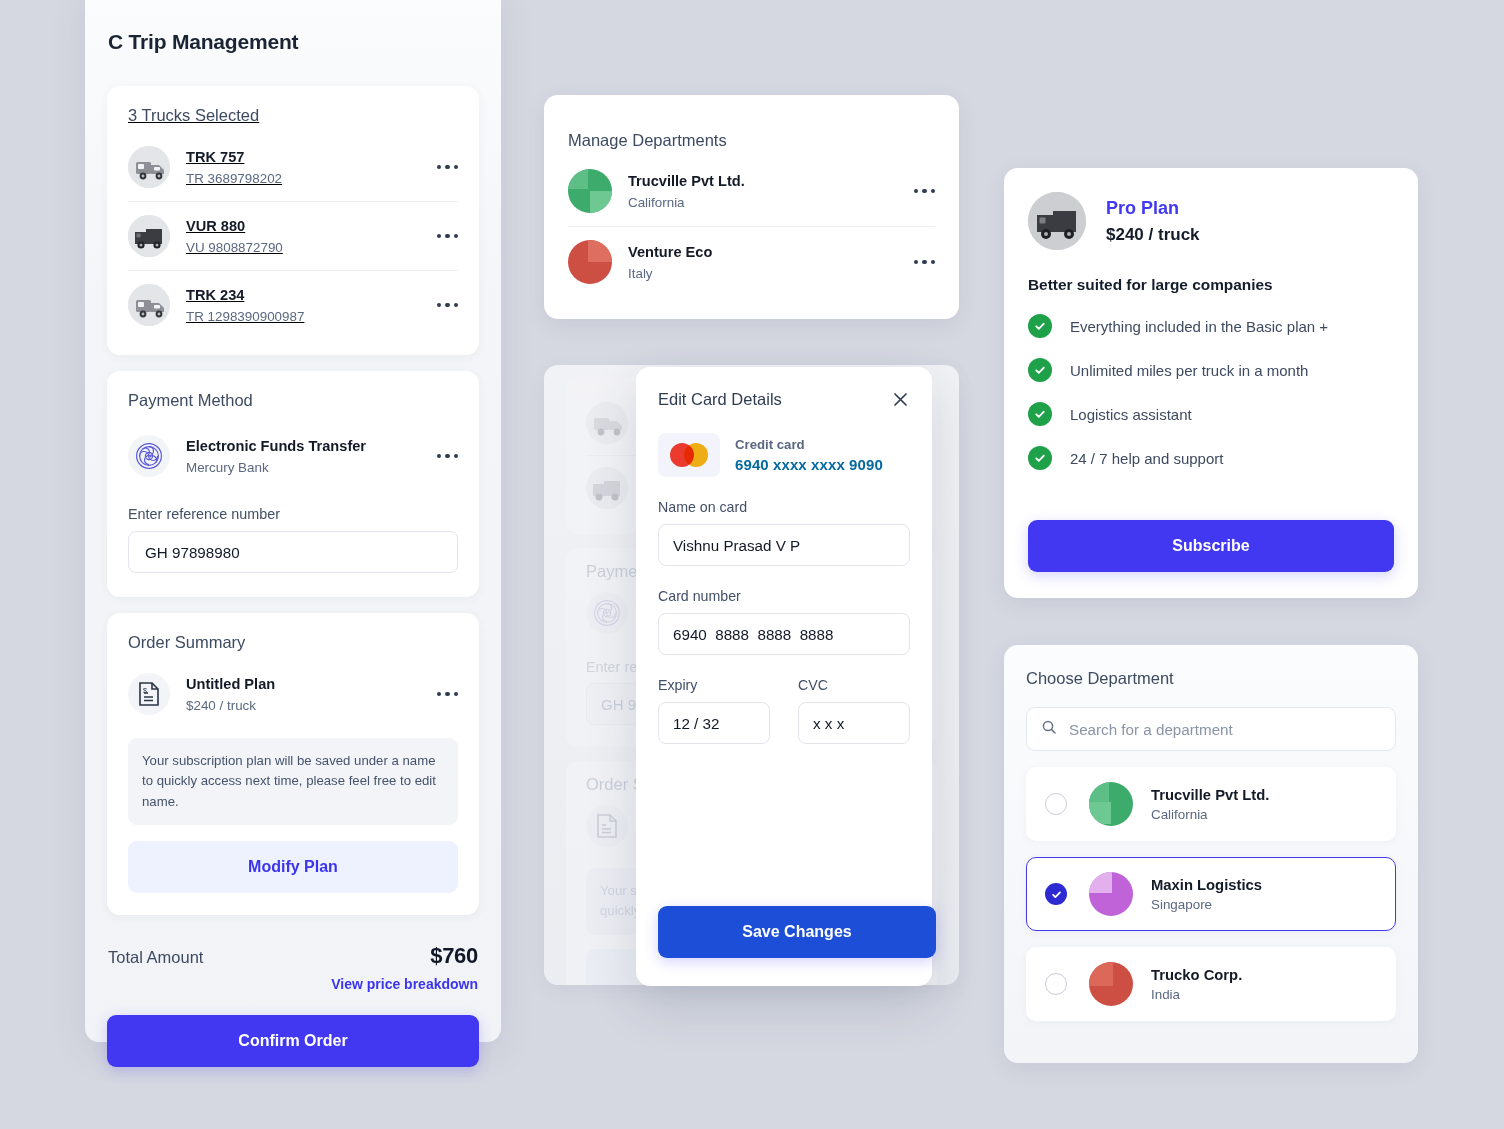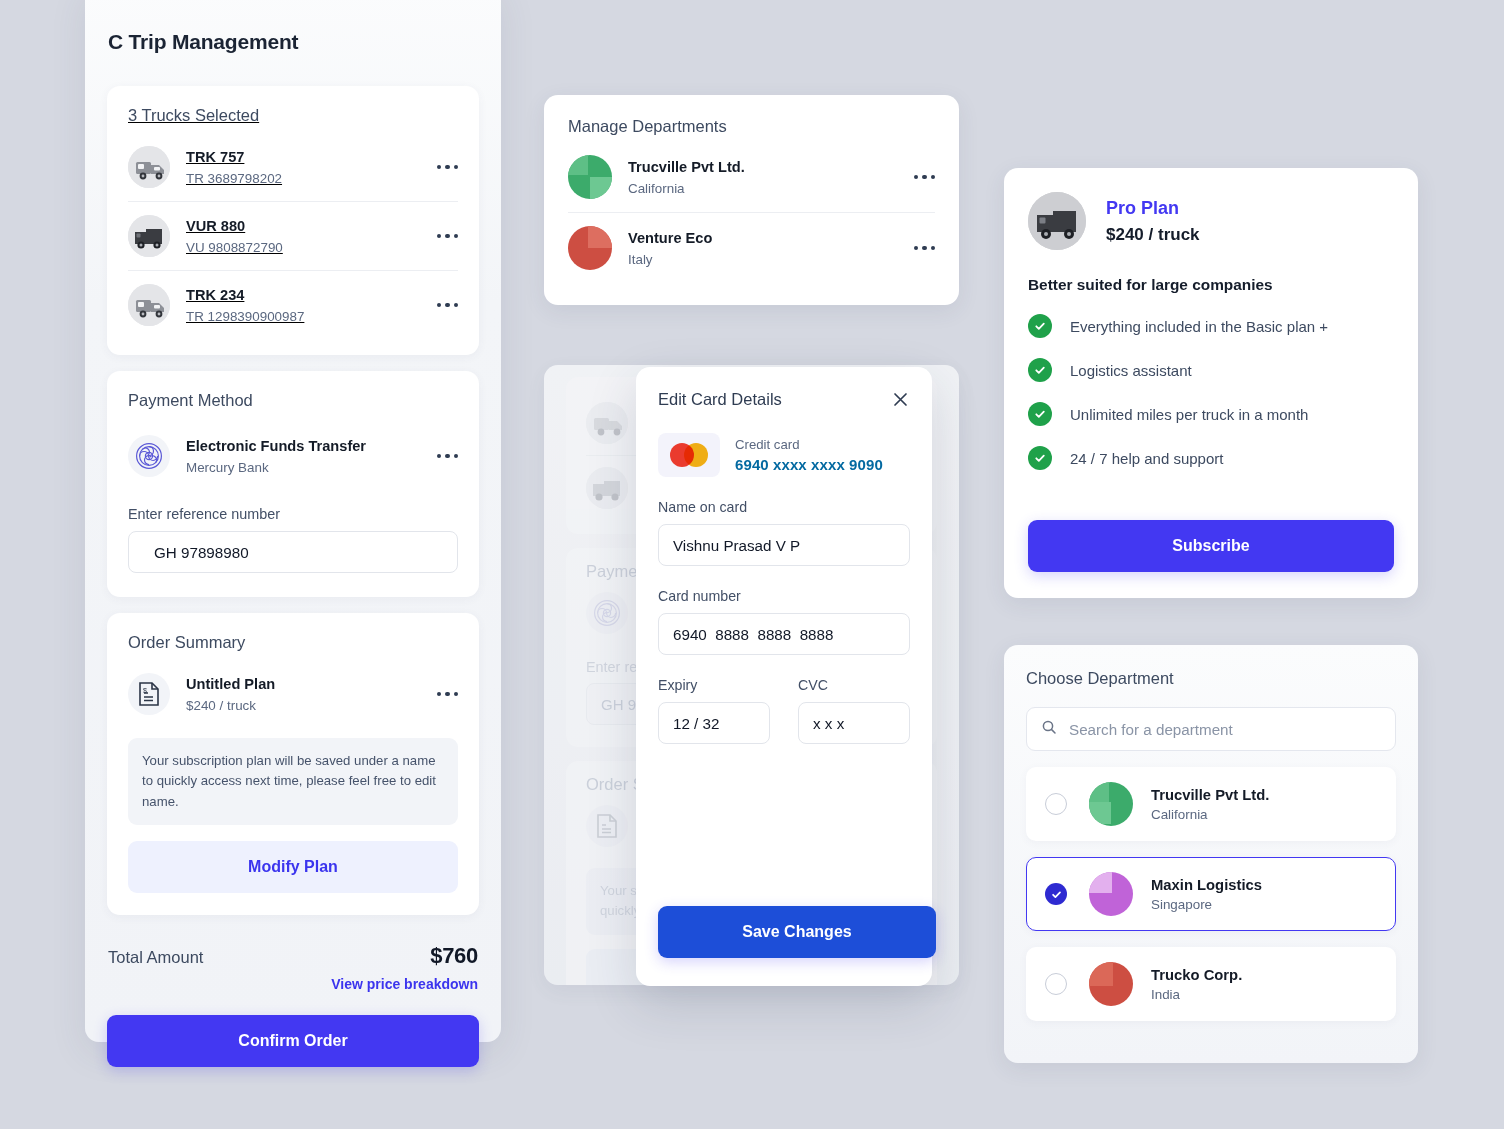--- a/index.html
+++ b/index.html
@@ -52,21 +52,21 @@
   .payment-card { margin-top: 16px; padding: 20px 21px 24px 21px; }
   .payment-card .card-title { margin-bottom: 12px; }
   .icon-circle {
     width:42px;height:42px;border-radius:50%;background:#f2f4f8;
     flex:0 0 42px; display:flex;align-items:center;justify-content:center;
   }
   .field-label { font-size: 14.4px; color:#424f66; margin-top: 16px; }
   .text-input {
     margin-top: 9px; width:100%; height: 42px;
     border: 1px solid #e2e5eb; border-radius: 8px; background:#fff;
-    font-size: 15.2px; color:#111827; padding: 0 25px;
+    font-size: 15.2px; color:#111827; padding: 0 16px;
     font-family: "Liberation Sans", sans-serif;
   }
 
   
   .order-card { margin-top: 16px; padding: 20px 21px 22px 21px; }
   .order-card .card-title { margin-bottom: 8px; }
   .note {
     margin-top: 10px; background:#f2f4f8; border-radius: 9px;
     padding: 13px 14px; font-size: 13.2px; color:#46536b; line-height: 1.55;
   }
@@ -87,21 +87,21 @@
     margin-top: 23px; width:100%; height: 52px;
     background:#4338f2; border:none; border-radius: 9px;
     color:#fff; font-size:16px; font-weight:700; cursor:pointer;
     font-family: "Liberation Sans", sans-serif;
     box-shadow: 0 4px 14px rgba(67,56,242,.22);
   }
 
   
   .depts-card {
     position:absolute; left:544px; top:95px; width:415px;
-    padding: 22px 24px 22px 24px; border-radius: 14px;
+    padding: 36px 24px 22px 24px; border-radius: 14px;
     box-shadow: 0 6px 22px rgba(60,70,100,.09);
   }
   .depts-card .card-title { margin-bottom: 6px; }
   .blob { width:44px;height:44px;border-radius:50%; flex:0 0 44px; position:relative; overflow:hidden; }
   .blob .seg { position:absolute; }
 
   
   .backdrop-card {
     position:absolute; left:544px; top:365px; width:415px; height:620px;
     background: linear-gradient(180deg,#fafbfc 0%, #f2f4f7 100%);
@@ -134,21 +134,21 @@
   .card-chip-row { display:flex; align-items:center; margin-top: 24px; }
   .chip {
     width:62px;height:44px;border-radius:8px;background:#f3f3fb;
     display:flex;align-items:center;justify-content:center;flex:0 0 62px;
   }
   .mc { position:relative; width:38px; height:24px; }
   .mc span { position:absolute; top:0; width:24px;height:24px;border-radius:50%; }
   .mc .l { left:0; background:#ea3b2e; }
   .mc .r { right:0; background:#fbb615; mix-blend-mode: multiply; }
   .chip-texts { margin-left: 15px; }
-  .chip-sub { font-size: 13.2px; color:#5b6880; }
+  .chip-sub { font-size: 13.2px; color:#5b6880;font-weight:bold; }
   .chip-num { font-size: 15px; font-weight:700; color:#0369a1; margin-top:4px; letter-spacing:.1px;}
   .m-label { font-size: 14.2px; color:#424f66; margin-top: 22px; }
   .m-input {
     margin-top: 9px; width:100%; height: 42px;
     border:1px solid #e2e5eb; border-radius:8px; background:#fff;
     font-size:15.2px; color:#111827; padding:0 14px;
     font-family:"Liberation Sans", sans-serif;
   }
   .two-col { display:flex; gap:28px; }
   .two-col > div { flex:1 1 0; }
@@ -574,29 +574,29 @@
           </svg>
       </div>
       <div class="feat-text">Everything included in the Basic plan +</div>
     </div>
     <div class="feat">
       <div class="tick">
         <svg width="12" height="12" viewBox="0 0 12 12" fill="none" stroke="#fff" stroke-width="1.8" stroke-linecap="round" stroke-linejoin="round">
             <path d="M2.3 6.3l2.5 2.5L9.8 3.6"></path>
           </svg>
       </div>
-      <div class="feat-text">Logistics assistant</div>
+      <div class="feat-text">Unlimited miles per truck in a month</div>
     </div>
     <div class="feat">
       <div class="tick">
         <svg width="12" height="12" viewBox="0 0 12 12" fill="none" stroke="#fff" stroke-width="1.8" stroke-linecap="round" stroke-linejoin="round">
             <path d="M2.3 6.3l2.5 2.5L9.8 3.6"></path>
           </svg>
       </div>
-      <div class="feat-text">Unlimited miles per truck in a month</div>
+      <div class="feat-text">Logistics assistant</div>
     </div>
     <div class="feat">
       <div class="tick">
         <svg width="12" height="12" viewBox="0 0 12 12" fill="none" stroke="#fff" stroke-width="1.8" stroke-linecap="round" stroke-linejoin="round">
             <path d="M2.3 6.3l2.5 2.5L9.8 3.6"></path>
           </svg>
       </div>
       <div class="feat-text">24 / 7 help and support</div>
     </div>
 

